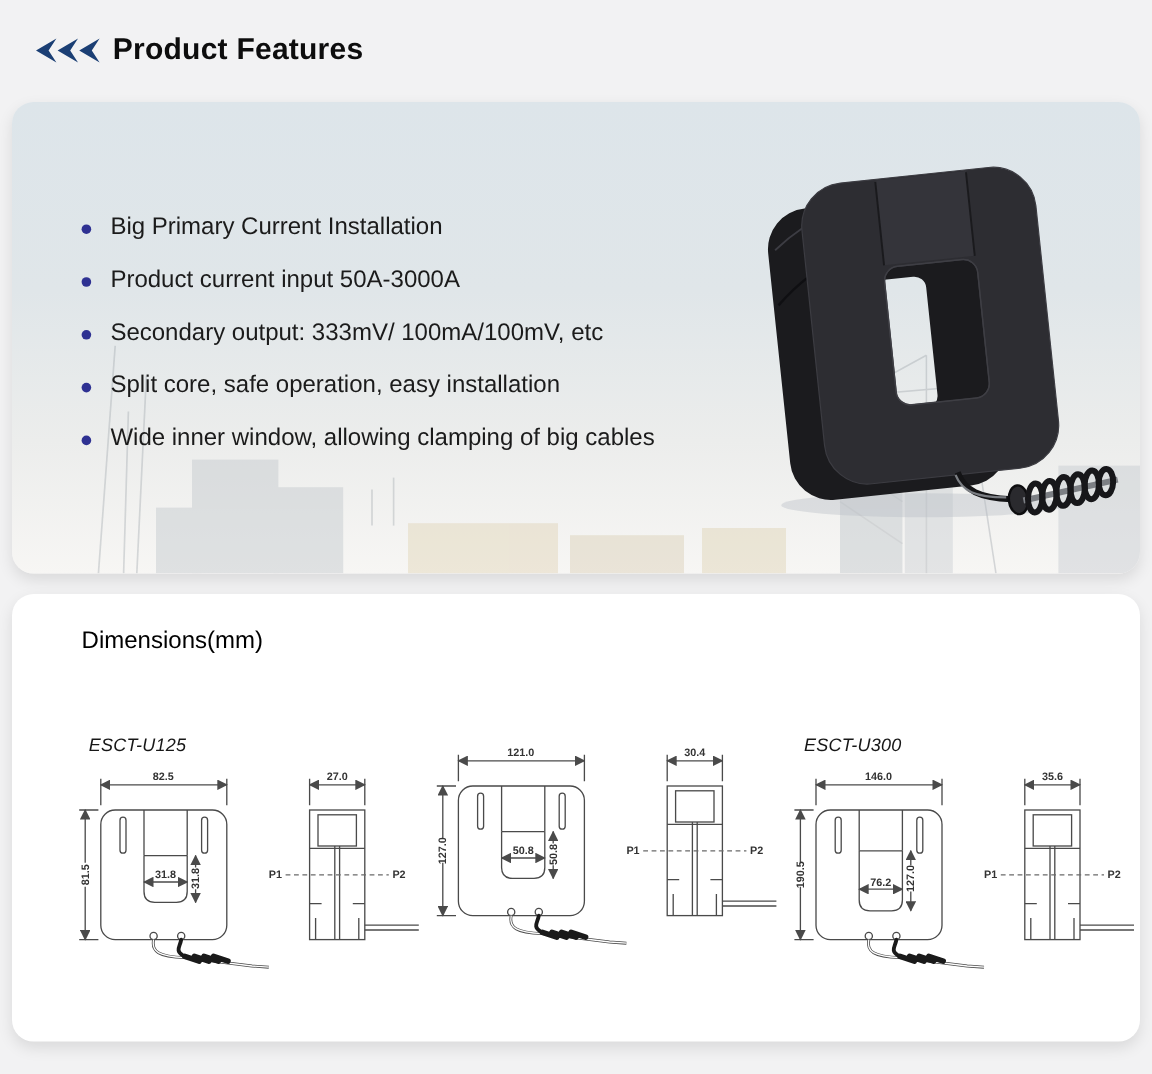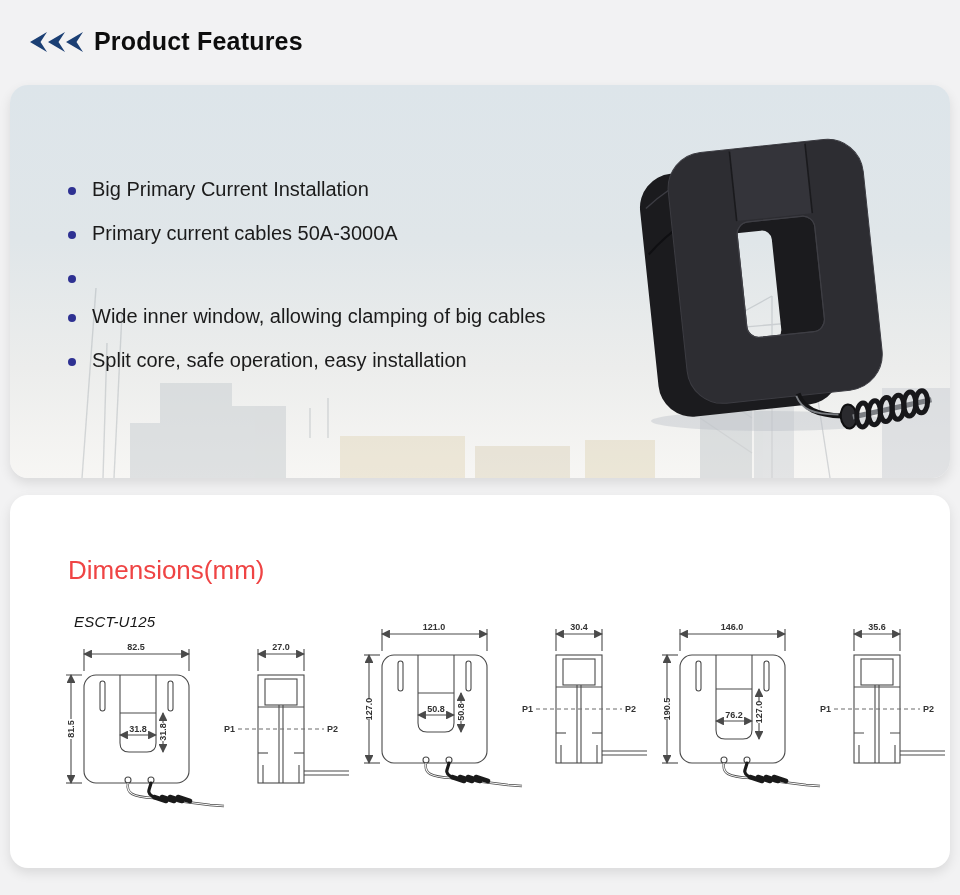--- a/index.html
+++ b/index.html
@@ -33,21 +33,21 @@
   .feature-list{ position:absolute; left:58px; top:94px; width:600px; }
   .feature-item{ display:flex; align-items:flex-start; margin-bottom:23px; }
   .bullet-dot{
     flex:0 0 auto; width:8px; height:8px; border-radius:50%;
     background:#2e3192; margin:8px 16px 0 0;
   }
   .feature-text{ font-size:20px; color:#1b1b1b; line-height:21px; }
   .product-photo{ position:absolute; top:44px; right:6px; width:330px; height:312px; }
   
   .card-dimensions{ top:495px; height:373px; background:#ffffff; overflow:hidden; }
-  .dim-title{ position:absolute; left:58px; top:28px; font-size:26px; font-weight:400; color:#ef4444;margin-top:32px; }
+  .dim-title{ position:absolute; left:58px; top:28px; font-size:20px; font-weight:400; color:#000000; }
   .drawings-row{
     position:absolute; left:52px; top:118px;
     display:flex; gap:6px;
   }
   .model{ width:292px; }
   .model-label{
     font-size:15px; font-weight:normal; font-style:italic; color:#171717;
     margin:0 0 3px 12px; letter-spacing:.2px;
   }
   svg.dwg{ display:block; width:292px; height:176px; }
@@ -118,32 +118,33 @@
     </g>
   </svg>
 
   <div class="feature-list">
     <div class="feature-item">
       <span class="bullet-dot"></span>
       <span class="feature-text">Big Primary Current Installation</span>
     </div>
     <div class="feature-item">
       <span class="bullet-dot"></span>
-      <span class="feature-text">Primary current cables 50A-3000A</span>
-    </div>
-    <div class="feature-item">
-      <span class="bullet-dot"></span>
+      <span class="feature-text">Product current input 50A-3000A</span>
+    </div>
+    <div class="feature-item">
+      <span class="bullet-dot"></span>
+      <span class="feature-text">Secondary output: 333mV/ 100mA/100mV, etc</span>
+    </div>
+    <div class="feature-item">
+      <span class="bullet-dot"></span>
+      <span class="feature-text">Split core, safe operation, easy installation</span>
     </div>
     <div class="feature-item">
       <span class="bullet-dot"></span>
       <span class="feature-text">Wide inner window, allowing clamping of big cables</span>
-    </div>
-    <div class="feature-item">
-      <span class="bullet-dot"></span>
-      <span class="feature-text">Split core, safe operation, easy installation</span>
     </div>
   </div>
 
   <svg class="product-photo" viewBox="0 0 330 312">
     <ellipse cx="155" cy="292" rx="118" ry="10" fill="#b9bfc6" opacity=".4"></ellipse>
     <g transform="rotate(-6 165 150)">
 
       <path fill-rule="evenodd" fill="#1b1b1e" d="M68,34 h114 a34,34 0 0 1 34,34 v176 a34,34 0 0 1 -34,34 h-114 a34,34 0 0 1 -34,-34 v-176 a34,34 0 0 1 34,-34 z
            M108,100 h44 a10,10 0 0 1 10,10 v90 a10,10 0 0 1 -10,10 h-44 a10,10 0 0 1 -10,-10 v-90 a10,10 0 0 1 10,-10 z"></path>
 
@@ -283,20 +284,21 @@
         <text transform="rotate(-90 9 96)" x="9" y="99" text-anchor="middle">127.0</text>
         <text x="76" y="99" text-anchor="middle">50.8</text>
         <text transform="rotate(-90 101 99)" x="101" y="102" text-anchor="middle">50.8</text>
         <text x="219" y="17" text-anchor="middle">30.4</text>
         <text x="173" y="99" text-anchor="end">P1</text>
         <text x="265" y="99">P2</text>
       </svg>
     </div>
 
     <div class="model">
+      <div class="model-label">ESCT-U300</div>
       <svg class="dwg" viewBox="0 0 292 176">
         <g class="ln">
           <line x1="22" y1="38" x2="22" y2="16"></line>
             <line x1="127" y1="38" x2="127" y2="16"></line>
           <line x1="22" y1="21" x2="127" y2="21" marker-start="url(#arr)" marker-end="url(#arr)"></line>
           <line x1="20" y1="42" x2="4" y2="42"></line>
             <line x1="20" y1="150" x2="4" y2="150"></line>
           <line x1="9" y1="42" x2="9" y2="86" marker-start="url(#arr)"></line>
           <line x1="9" y1="106" x2="9" y2="150" marker-end="url(#arr)"></line>
           <rect x="22" y="42" width="105" height="108" rx="12"></rect>

